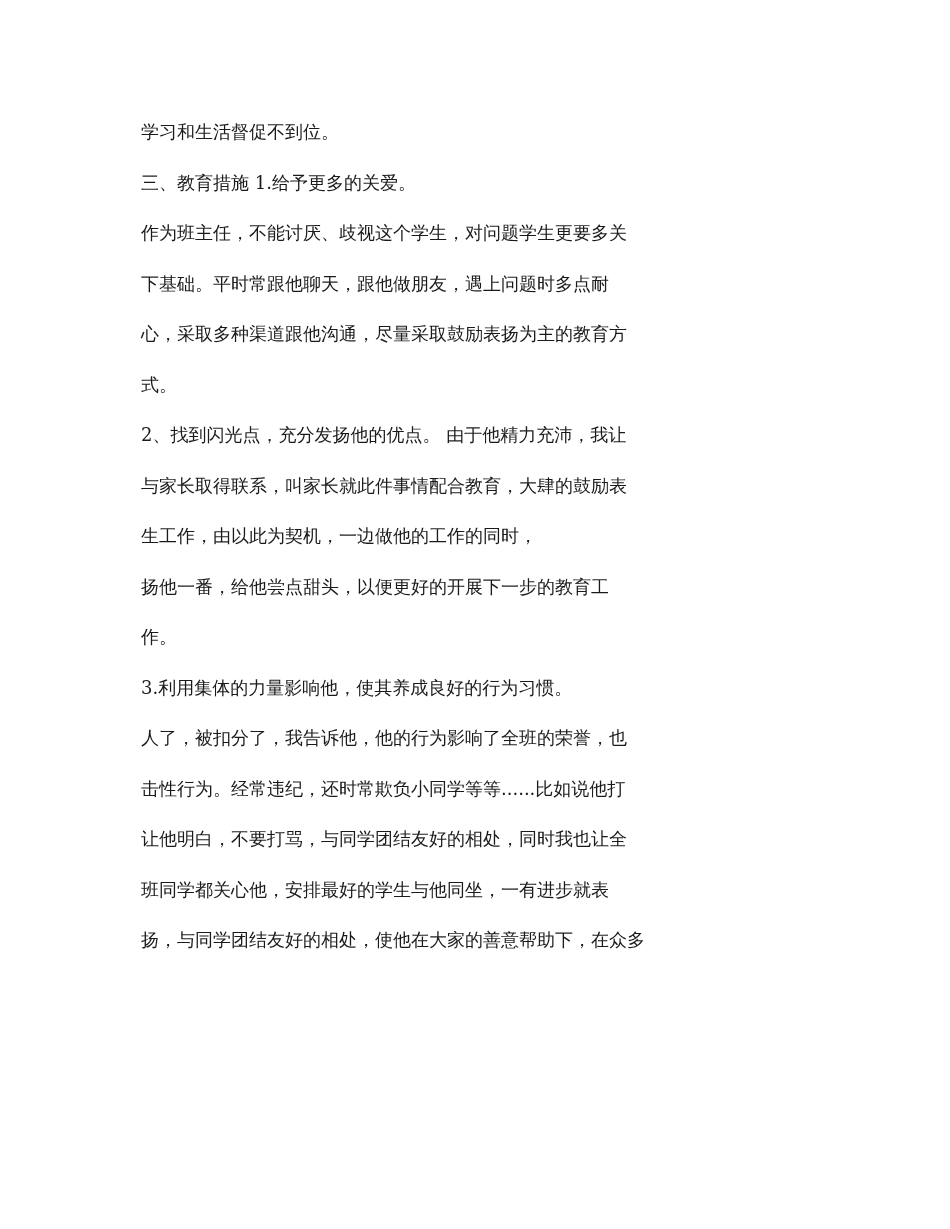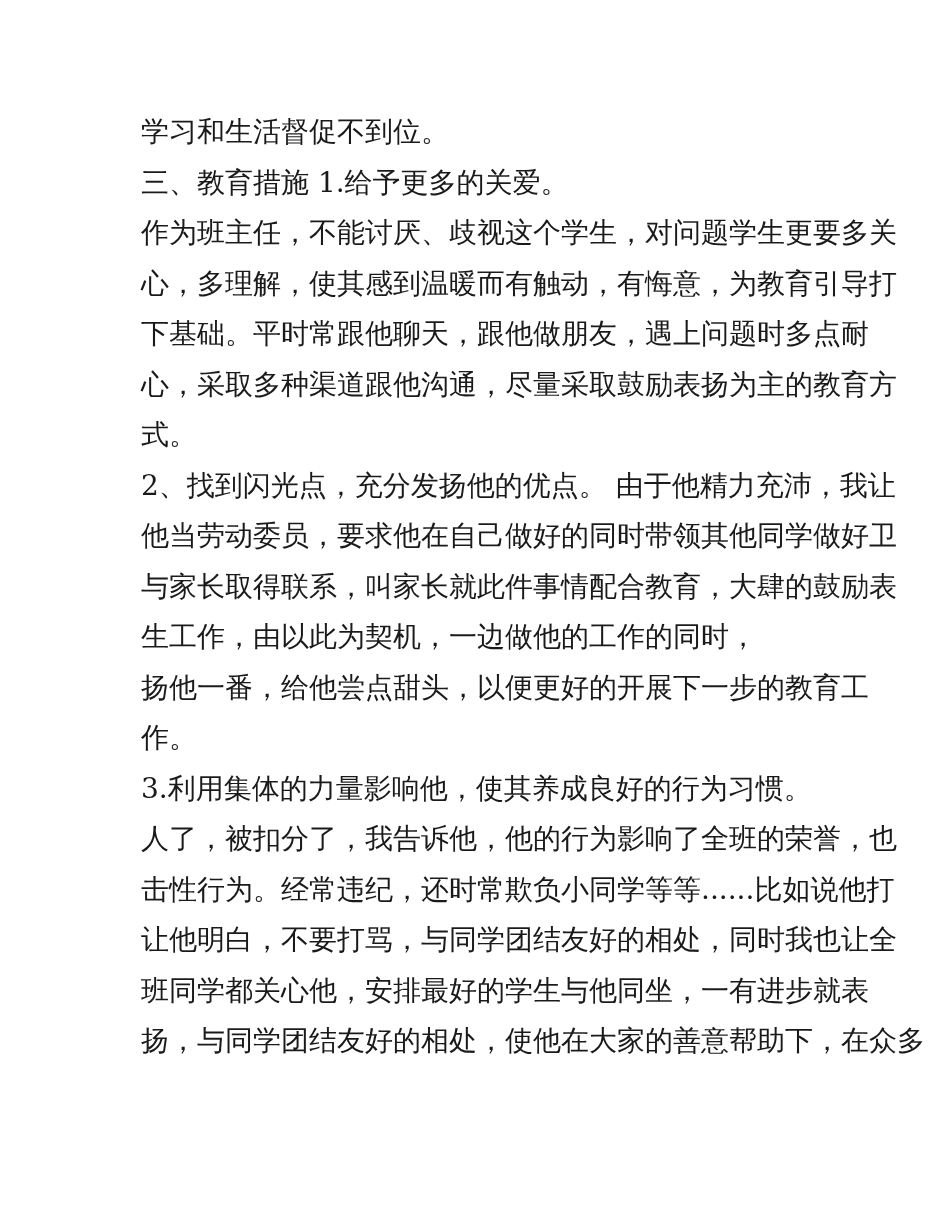--- a/index.html
+++ b/index.html
@@ -1,38 +1,36 @@
 <!DOCTYPE html>
 <html><head>
 <meta charset="utf-8">
 <style>
   html, body { margin: 0; padding: 0; background: #ffffff; }
   body { width: 950px; height: 1229px; position: relative; overflow: hidden; }
   .page { position: absolute; left: 0; top: 0; width: 950px; height: 1229px; background: #ffffff; }
   .content {
     position: absolute; left: 141px; top: 107px; width: 680px;
     font-family: "DejaVu Serif", "Liberation Serif", serif;
-    font-size: 28px; line-height: 50.5px; color: #1a1a1a;
+    font-size: 18px; line-height: 50.5px; color: #1a1a1a;
   }
   .line { white-space: nowrap; height: 50.5px; display: block; }
 </style>
 </head>
 <body>
 
 <div class="page">
   <div class="content">
     <span class="line">学习和生活督促不到位。</span>
     <span class="line">三、教育措施 1.给予更多的关爱。</span>
     <span class="line">作为班主任，不能讨厌、歧视这个学生，对问题学生更要多关</span>
-    <span class="line">心，多理解，使其感到温暖而有触动，有悔意，为教育引导打</span>
     <span class="line">下基础。平时常跟他聊天，跟他做朋友，遇上问题时多点耐</span>
     <span class="line">心，采取多种渠道跟他沟通，尽量采取鼓励表扬为主的教育方</span>
     <span class="line">式。</span>
     <span class="line">2、找到闪光点，充分发扬他的优点。 由于他精力充沛，我让</span>
-    <span class="line">他当劳动委员，要求他在自己做好的同时带领其他同学做好卫</span>
     <span class="line">与家长取得联系，叫家长就此件事情配合教育，大肆的鼓励表</span>
     <span class="line">生工作，由以此为契机，一边做他的工作的同时，</span>
     <span class="line">扬他一番，给他尝点甜头，以便更好的开展下一步的教育工</span>
     <span class="line">作。</span>
     <span class="line">3.利用集体的力量影响他，使其养成良好的行为习惯。</span>
     <span class="line">人了，被扣分了，我告诉他，他的行为影响了全班的荣誉，也</span>
     <span class="line">击性行为。经常违纪，还时常欺负小同学等等......比如说他打</span>
     <span class="line">让他明白，不要打骂，与同学团结友好的相处，同时我也让全</span>
     <span class="line">班同学都关心他，安排最好的学生与他同坐，一有进步就表</span>
     <span class="line">扬，与同学团结友好的相处，使他在大家的善意帮助下，在众多</span>

